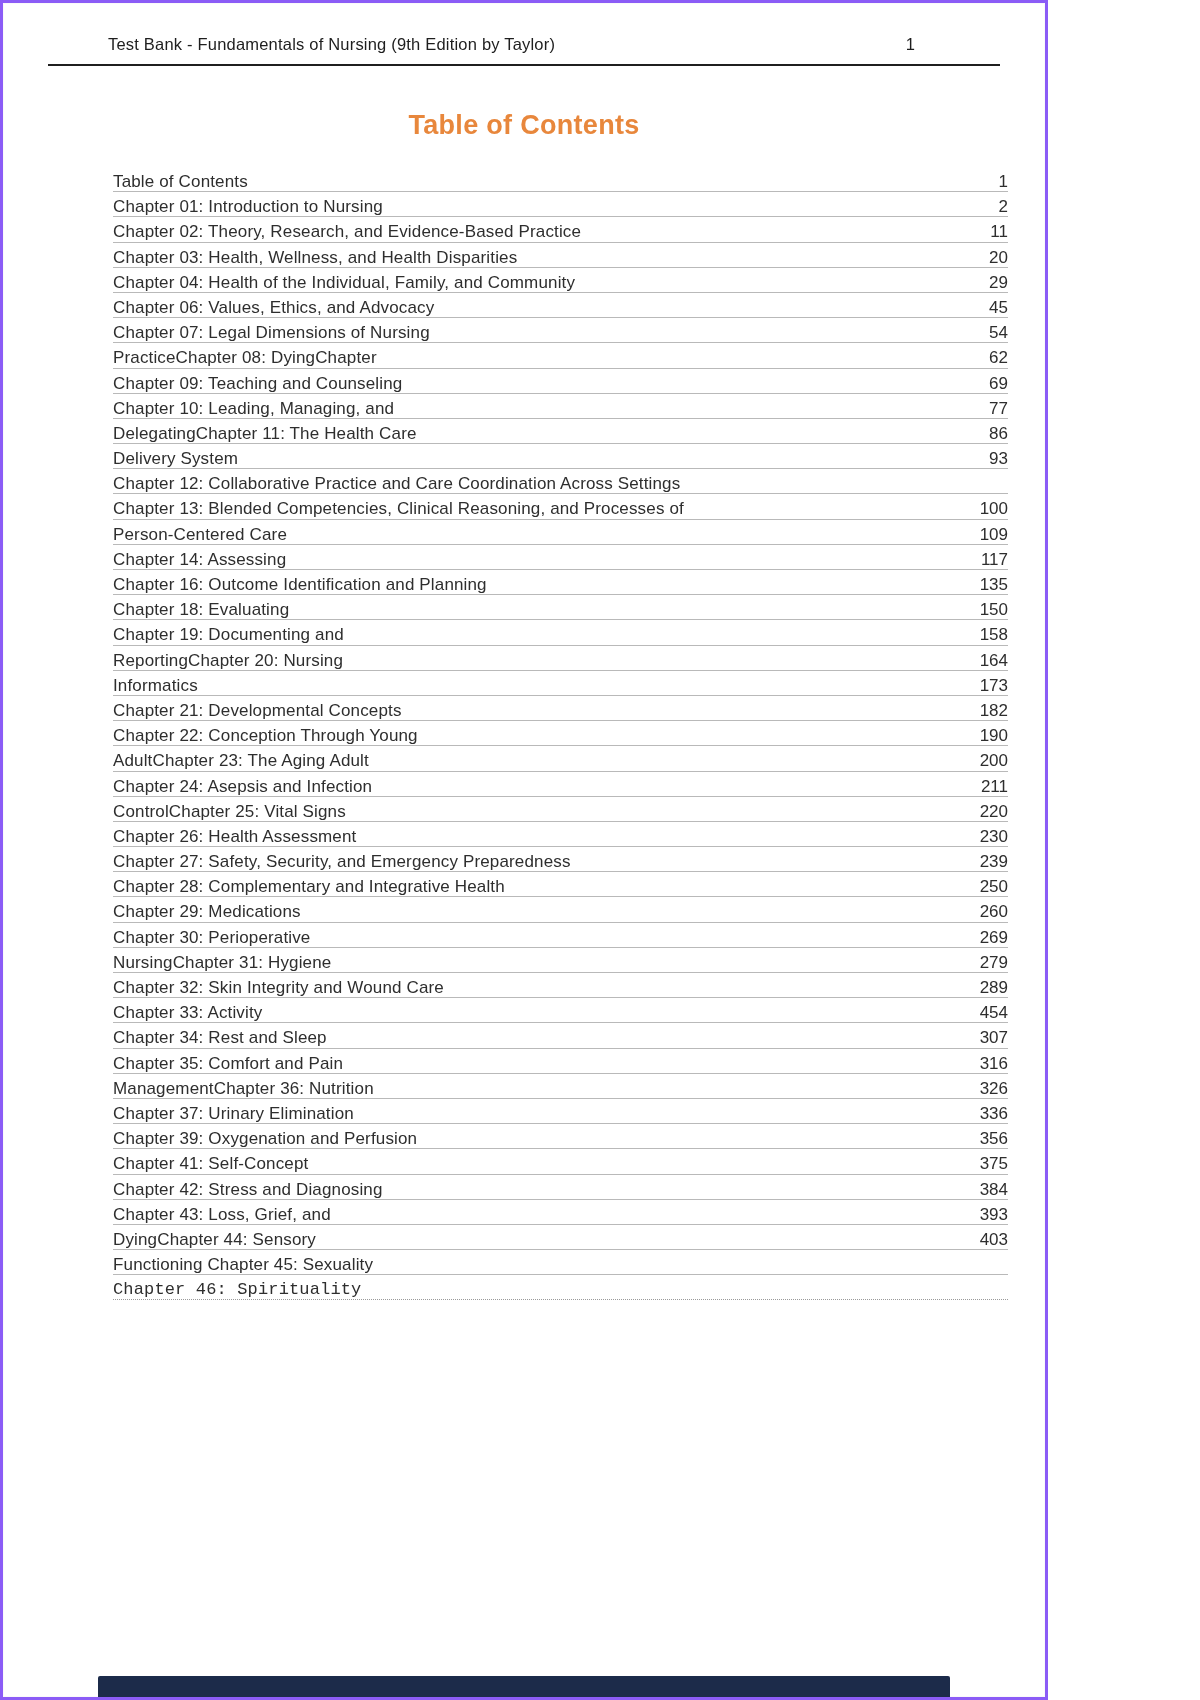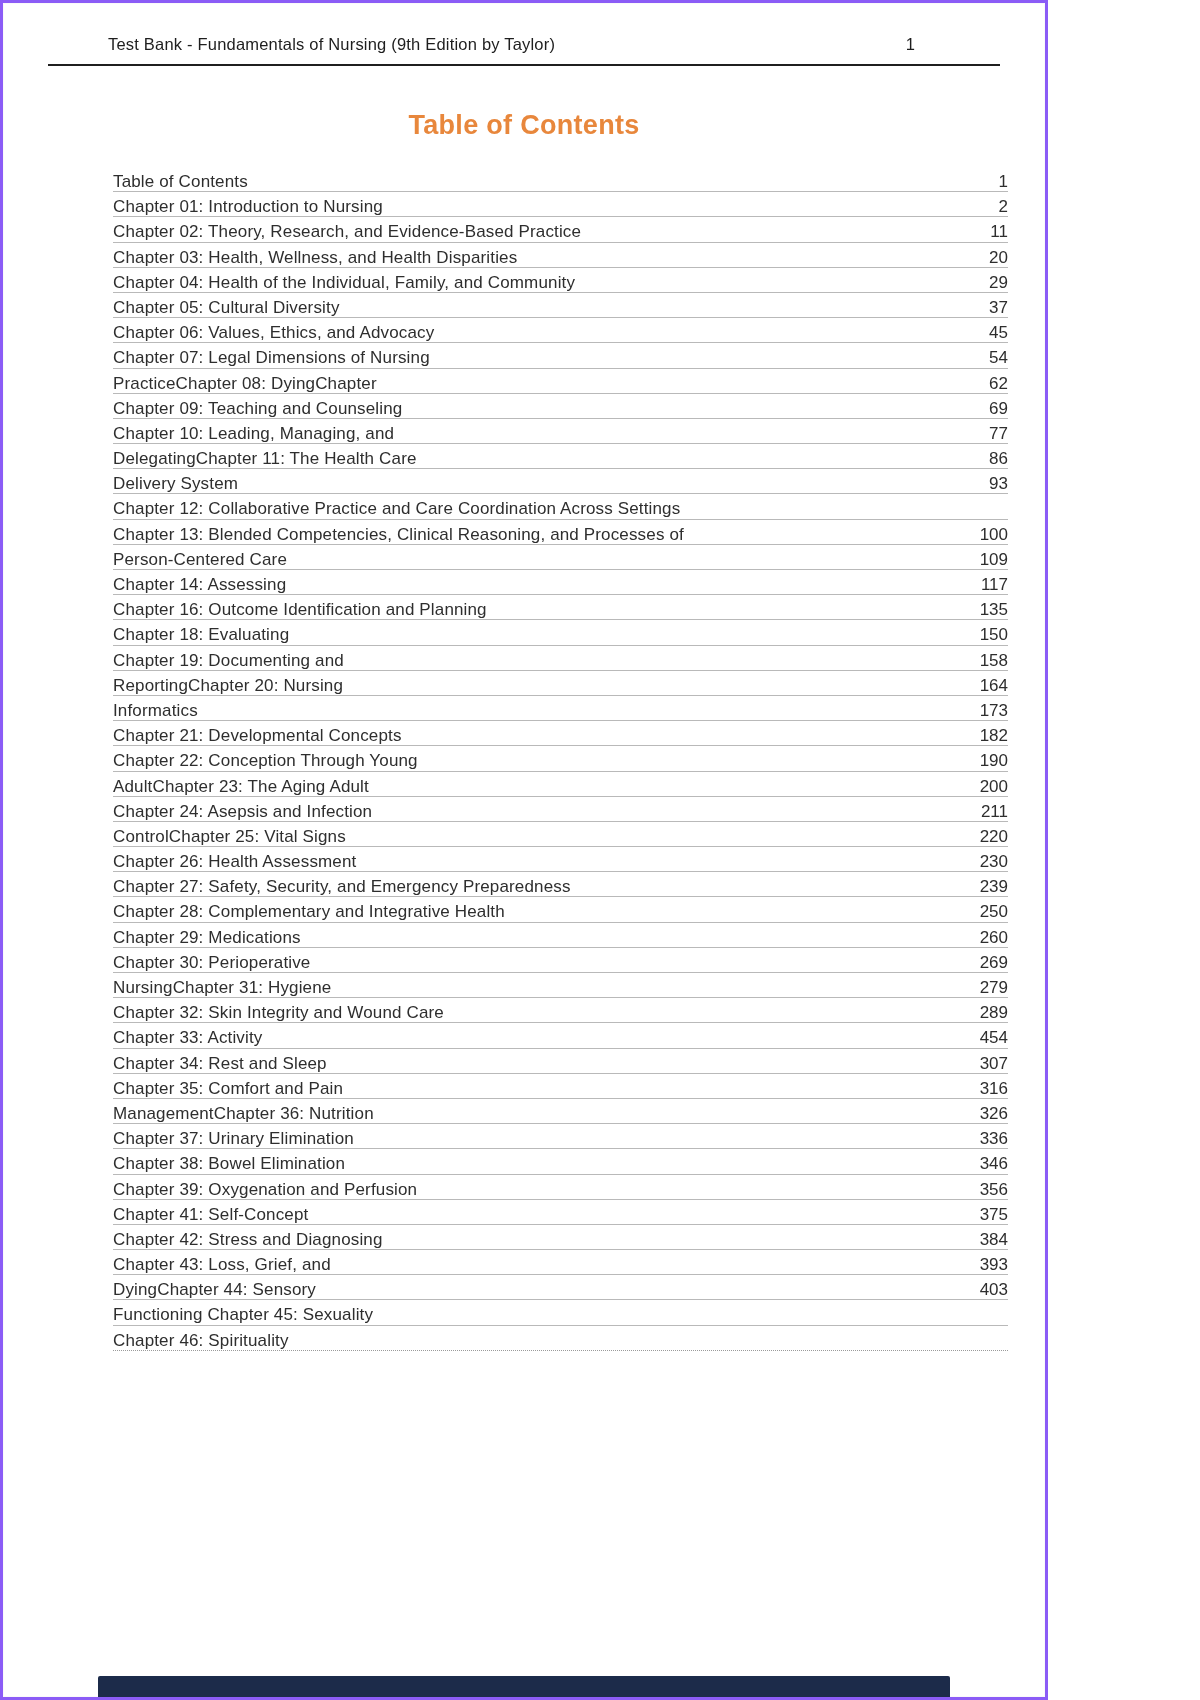--- a/index.html
+++ b/index.html
@@ -53,20 +53,21 @@
     align-items: baseline;
     height: 25.2px;
     border-bottom: 1px solid #b9b9b9;
     font-size: 17px;
     color: #2e2e2e;
     overflow: visible;
     white-space: nowrap;
   }
   .toc-row.dotted {
     border-bottom: 1px dotted #9a9a9a;
+    font-family: Liberation Mono, monospace;
   }
   .toc-entry-label {
     padding-top: 5px;
     letter-spacing: 0.15px;
   }
   .toc-entry-page {
     padding-top: 5px;
     text-align: right;
     min-width: 40px;
   }
@@ -113,24 +114,20 @@
     <div class="toc-row">
       <span class="toc-entry-label">Chapter 03: Health, Wellness, and Health Disparities</span>
       <span class="toc-entry-page">20</span>
     </div>
 
     <div class="toc-row">
       <span class="toc-entry-label">Chapter 04: Health of the Individual, Family, and Community</span>
       <span class="toc-entry-page">29</span>
     </div>
 
-    <div class="toc-row">
-      <span class="toc-entry-label">Chapter 05: Cultural Diversity</span>
-      <span class="toc-entry-page">37</span>
-    </div>
 
     <div class="toc-row">
       <span class="toc-entry-label">Chapter 06: Values, Ethics, and Advocacy</span>
       <span class="toc-entry-page">45</span>
     </div>
 
     <div class="toc-row">
       <span class="toc-entry-label">Chapter 07: Legal Dimensions of Nursing</span>
       <span class="toc-entry-page">54</span>
     </div>
@@ -285,24 +282,20 @@
     <div class="toc-row">
       <span class="toc-entry-label">ManagementChapter 36: Nutrition</span>
       <span class="toc-entry-page">326</span>
     </div>
 
     <div class="toc-row">
       <span class="toc-entry-label">Chapter 37: Urinary Elimination</span>
       <span class="toc-entry-page">336</span>
     </div>
 
-    <div class="toc-row">
-      <span class="toc-entry-label">Chapter 38: Bowel Elimination</span>
-      <span class="toc-entry-page">346</span>
-    </div>
 
     <div class="toc-row">
       <span class="toc-entry-label">Chapter 39: Oxygenation and Perfusion</span>
       <span class="toc-entry-page">356</span>
     </div>
 
 
     <div class="toc-row">
       <span class="toc-entry-label">Chapter 41: Self-Concept</span>
       <span class="toc-entry-page">375</span>

